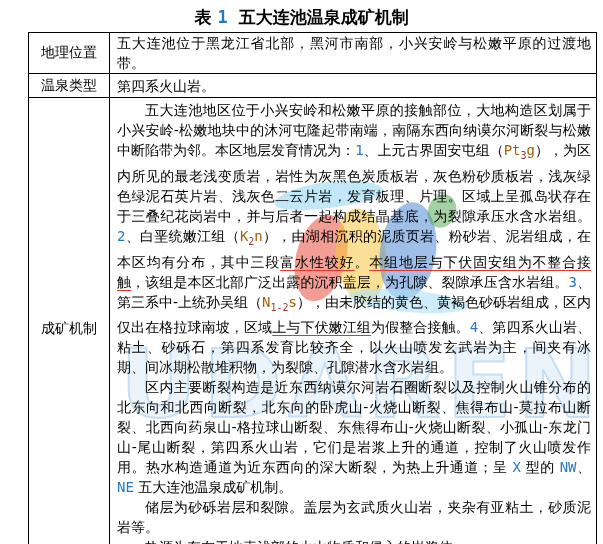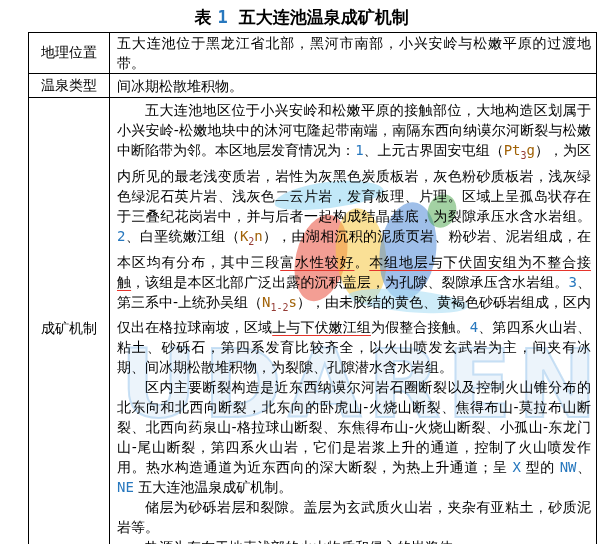--- a/index.html
+++ b/index.html
@@ -83,21 +83,21 @@
   </div>
 
   <table class="tbl">
     <tbody>
         <tr class="r1">
       <td class="lbl">地理位置</td>
       <td class="cnt">五大连池位于黑龙江省北部，黑河市南部，小兴安岭与松嫩平原的过渡地带。</td>
     </tr>
     <tr class="r2">
       <td class="lbl">温泉类型</td>
-      <td class="cnt">间冰期松散堆积物。</td>
+      <td class="cnt">第四系火山岩。</td>
     </tr>
     <tr>
       <td class="lbl">成矿机制</td>
       <td class="cnt mech">
         <p><span>五大连池地区位于小兴安岭和松嫩平原的接触部位，大地构造区划属于小兴安岭-松嫩地块中的沐河屯隆起带南端，南隔东西向纳谟尔河断裂与松嫩中断陷带为邻。本区地层发育情况为：</span><span class="seg-blue">1</span><span>、上元古界固安屯组（</span><span class="seg-code">Pt</span><span class="seg-code-sub">3</span><span class="seg-code">g</span><span>），为区内所见的最老浅变质岩，岩性为灰黑色炭质板岩，灰色粉砂质板岩，浅灰绿色绿泥石英片岩、浅灰色二云片岩，发育板理、片理。区域上呈孤岛状存在于三叠纪花岗岩中，并与后者一起构成结晶基底，为裂隙承压水含水岩组。</span><span class="seg-blue">2</span><span>、白垩统嫩江组（</span><span class="seg-code">K</span><span class="seg-code-sub">2</span><span class="seg-code">n</span><span>），由湖相沉积的泥质页岩、粉砂岩、泥岩组成，在本区均有分布，其中三段</span><span class="seg-red-underline">富水性较好</span><span>。</span><span class="seg-red-underline">本组地层与下伏固安组为不整合接触</span><span>，该组是本区北部广泛出露的沉积盖层，为孔隙、裂隙承压含水岩组。</span><span class="seg-blue">3</span><span>、第三系中-上统孙吴组（</span><span class="seg-code">N</span><span class="seg-code-sub">1-2</span><span class="seg-code">s</span><span>），由未胶结的黄色、黄褐色砂砾岩组成，区内仅出在格拉球南坡，区域</span><span class="seg-red-underline">上与下伏嫩江组</span><span>为假整合接触。</span><span class="seg-blue">4</span><span>、第四系火山岩、粘土、砂砾石，第四系发育比较齐全，以火山喷发玄武岩为主，间夹有冰期、间冰期松散堆积物，为裂隙、孔隙潜水含水岩组。</span></p>
         <p><span>区内主要断裂构造是近东西纳谟尔河岩石圈断裂以及控制火山锥分布的北东向和北西向断裂，北东向的卧虎山-火烧山断裂、焦得布山-莫拉布山断裂、北西向药泉山-格拉球山断裂、东焦得布山-火烧山断裂、小孤山-东龙门山-尾山断裂，第四系火山岩，它们是岩浆上升的通道，控制了火山喷发作用。热水构造通道为近东西向的深大断裂，为热上升通道；呈 </span><span class="seg-blue">X</span><span> 型的 </span><span class="seg-blue">NW</span><span>、</span><span class="seg-blue">NE</span><span> 五大连池温泉成矿机制。</span></p>
         <p><span>储层为砂砾岩层和裂隙。盖层为玄武质火山岩，夹杂有亚粘土，砂质泥岩等。</span></p>
         <p><span>热源为存在于地壳浅部的火山物质和侵入的岩浆体。</span></p>
       </td>
     </tr>

